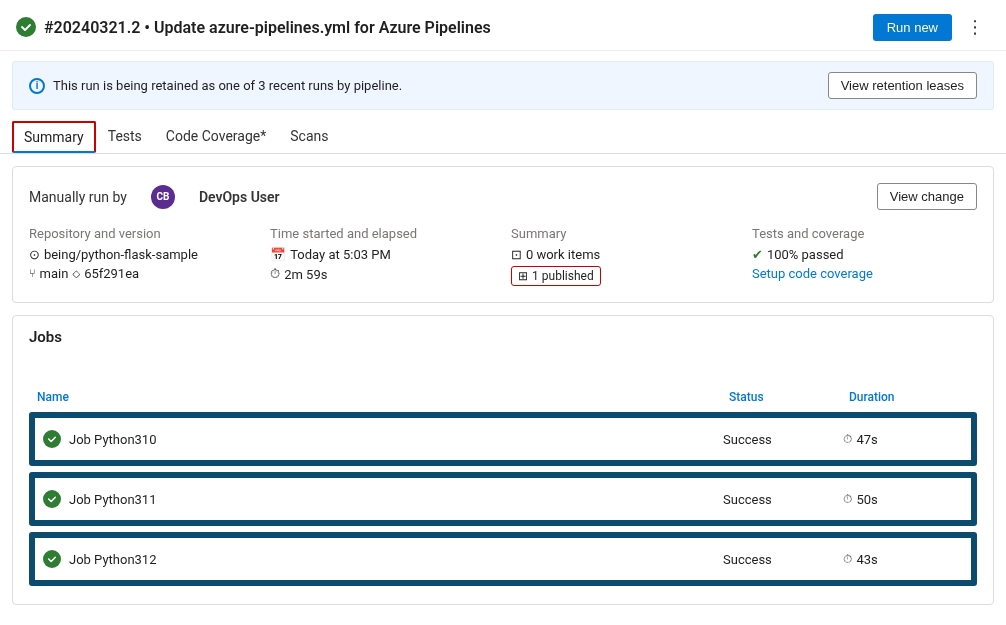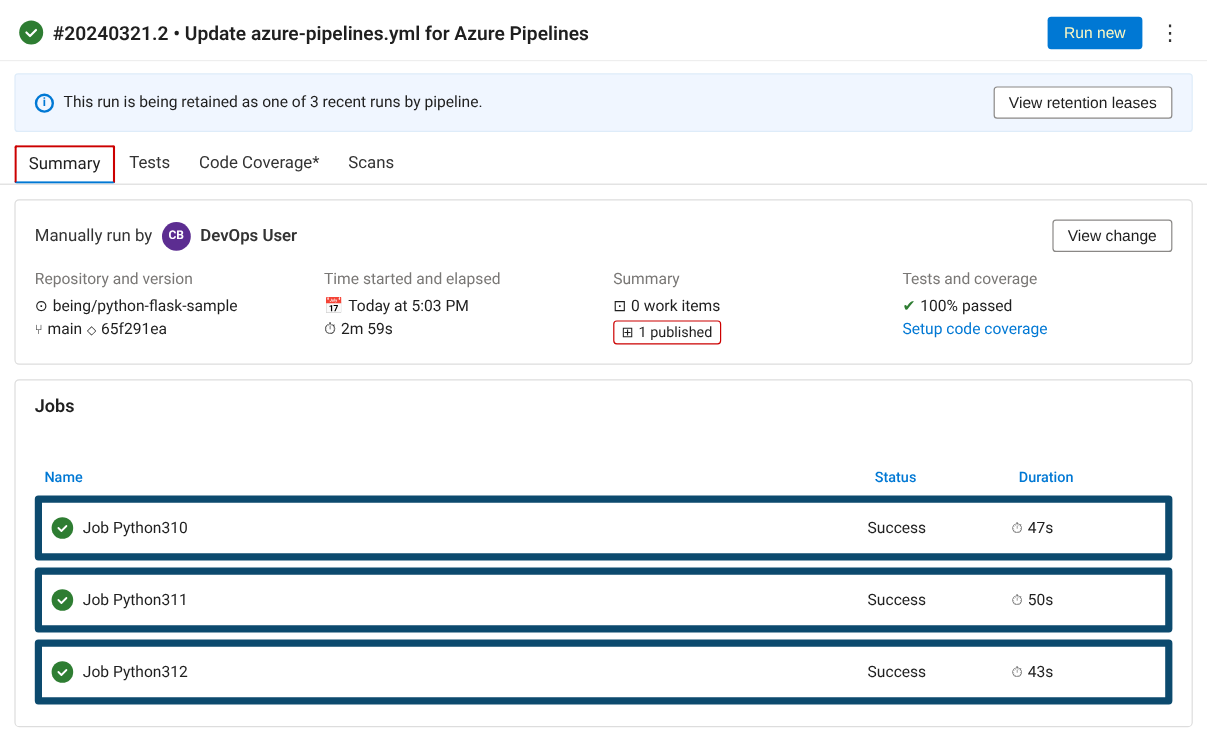--- a/index.html
+++ b/index.html
@@ -155,21 +155,21 @@
     }
     .manually-run-row {
       display: flex;
       align-items: center;
       justify-content: space-between;
       margin-bottom: 16px;
     }
     .manually-run-left {
       display: flex;
       align-items: center;
-      gap: 8px;
+      gap: 24px;
       font-size: 14px;
       color: #333;
     }
     .avatar-circle {
       width: 24px;
       height: 24px;
       border-radius: 50%;
       background: #5c2d91;
       color: #fff;
       font-size: 10px;

